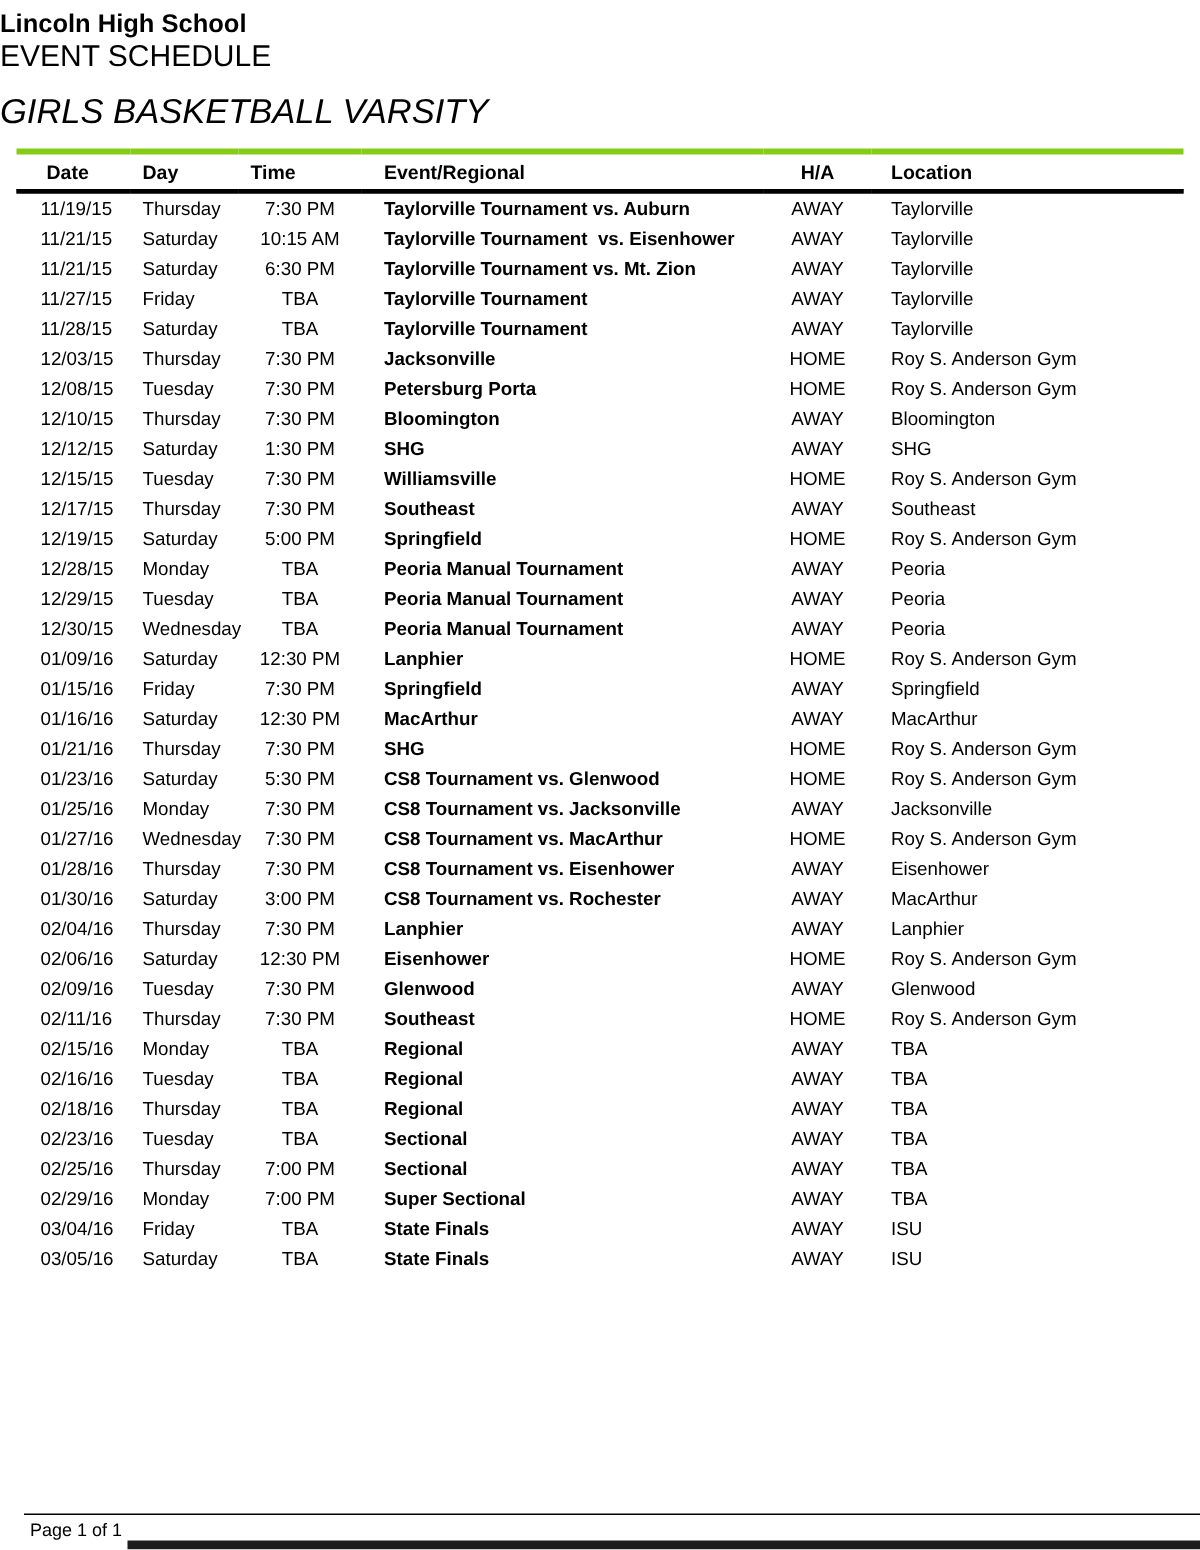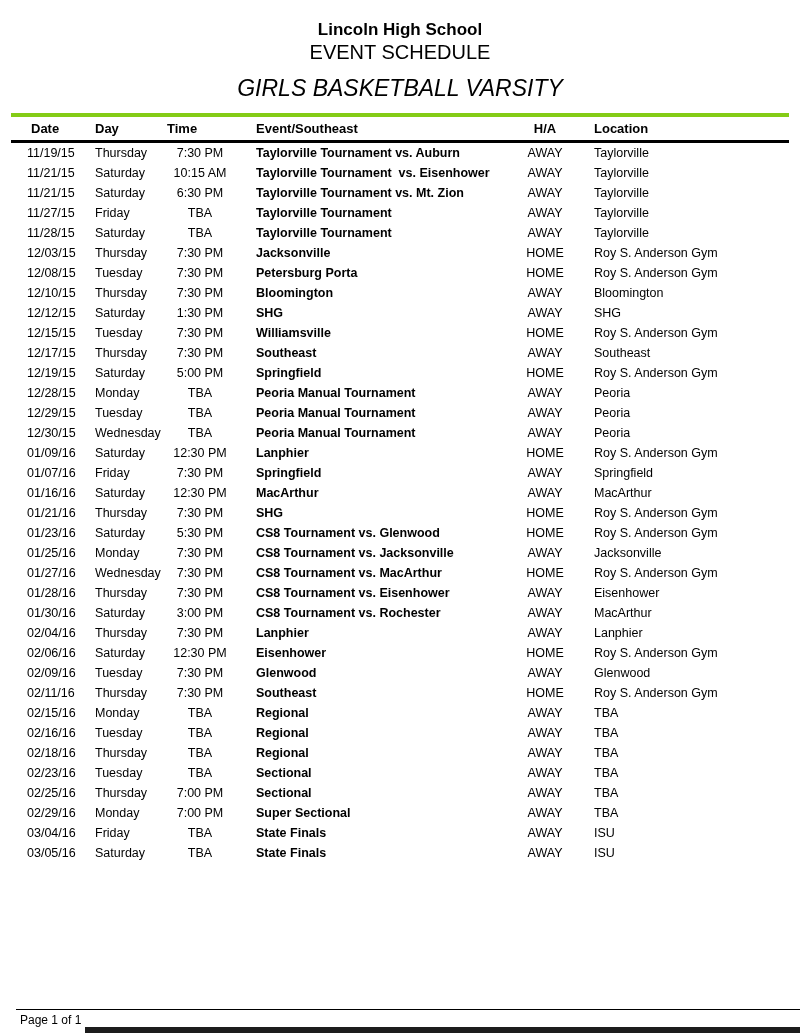--- a/index.html
+++ b/index.html
@@ -6,21 +6,21 @@
   html, body { margin: 0; padding: 0; }
   body {
     width: 800px;
     height: 1033px;
     background: #ffffff;
     color: #000000;
     font-family: "Liberation Sans", sans-serif;
     position: relative;
     overflow: hidden;
   }
-  .page-header { text-align: center; padding-top: 20px; }
+  .page-header { padding-top: 6px; }
   .school-name {
     font-size: 17px;
     font-weight: bold;
     line-height: 1.2;
     margin: 0;
   }
   .event-title {
     font-size: 20px;
     font-weight: normal;
     line-height: 1.25;
@@ -113,21 +113,21 @@
       <col class="col-time">
       <col class="col-event">
       <col class="col-ha">
       <col class="col-location">
     </colgroup>
     <thead>
       <tr id="head-row">
           <th class="col-date">Date</th>
           <th class="col-day">Day</th>
           <th class="col-time">Time</th>
-          <th class="col-event">Event/Southeast</th>
+          <th class="col-event">Event/Regional</th>
           <th class="col-ha">H/A</th>
           <th class="col-location">Location</th>
         </tr>
     </thead>
     <tbody id="body-rows">
         <tr>
           <td class="col-date">11/19/15</td>
           <td class="col-day">Thursday</td>
           <td class="col-time">7:30 PM</td>
           <td class="col-event">Taylorville Tournament vs. Auburn</td>
@@ -248,21 +248,21 @@
         </tr>
         <tr>
           <td class="col-date">01/09/16</td>
           <td class="col-day">Saturday</td>
           <td class="col-time">12:30 PM</td>
           <td class="col-event">Lanphier</td>
           <td class="col-ha">HOME</td>
           <td class="col-location">Roy S. Anderson Gym</td>
         </tr>
         <tr>
-          <td class="col-date">01/07/16</td>
+          <td class="col-date">01/15/16</td>
           <td class="col-day">Friday</td>
           <td class="col-time">7:30 PM</td>
           <td class="col-event">Springfield</td>
           <td class="col-ha">AWAY</td>
           <td class="col-location">Springfield</td>
         </tr>
         <tr>
           <td class="col-date">01/16/16</td>
           <td class="col-day">Saturday</td>
           <td class="col-time">12:30 PM</td>

